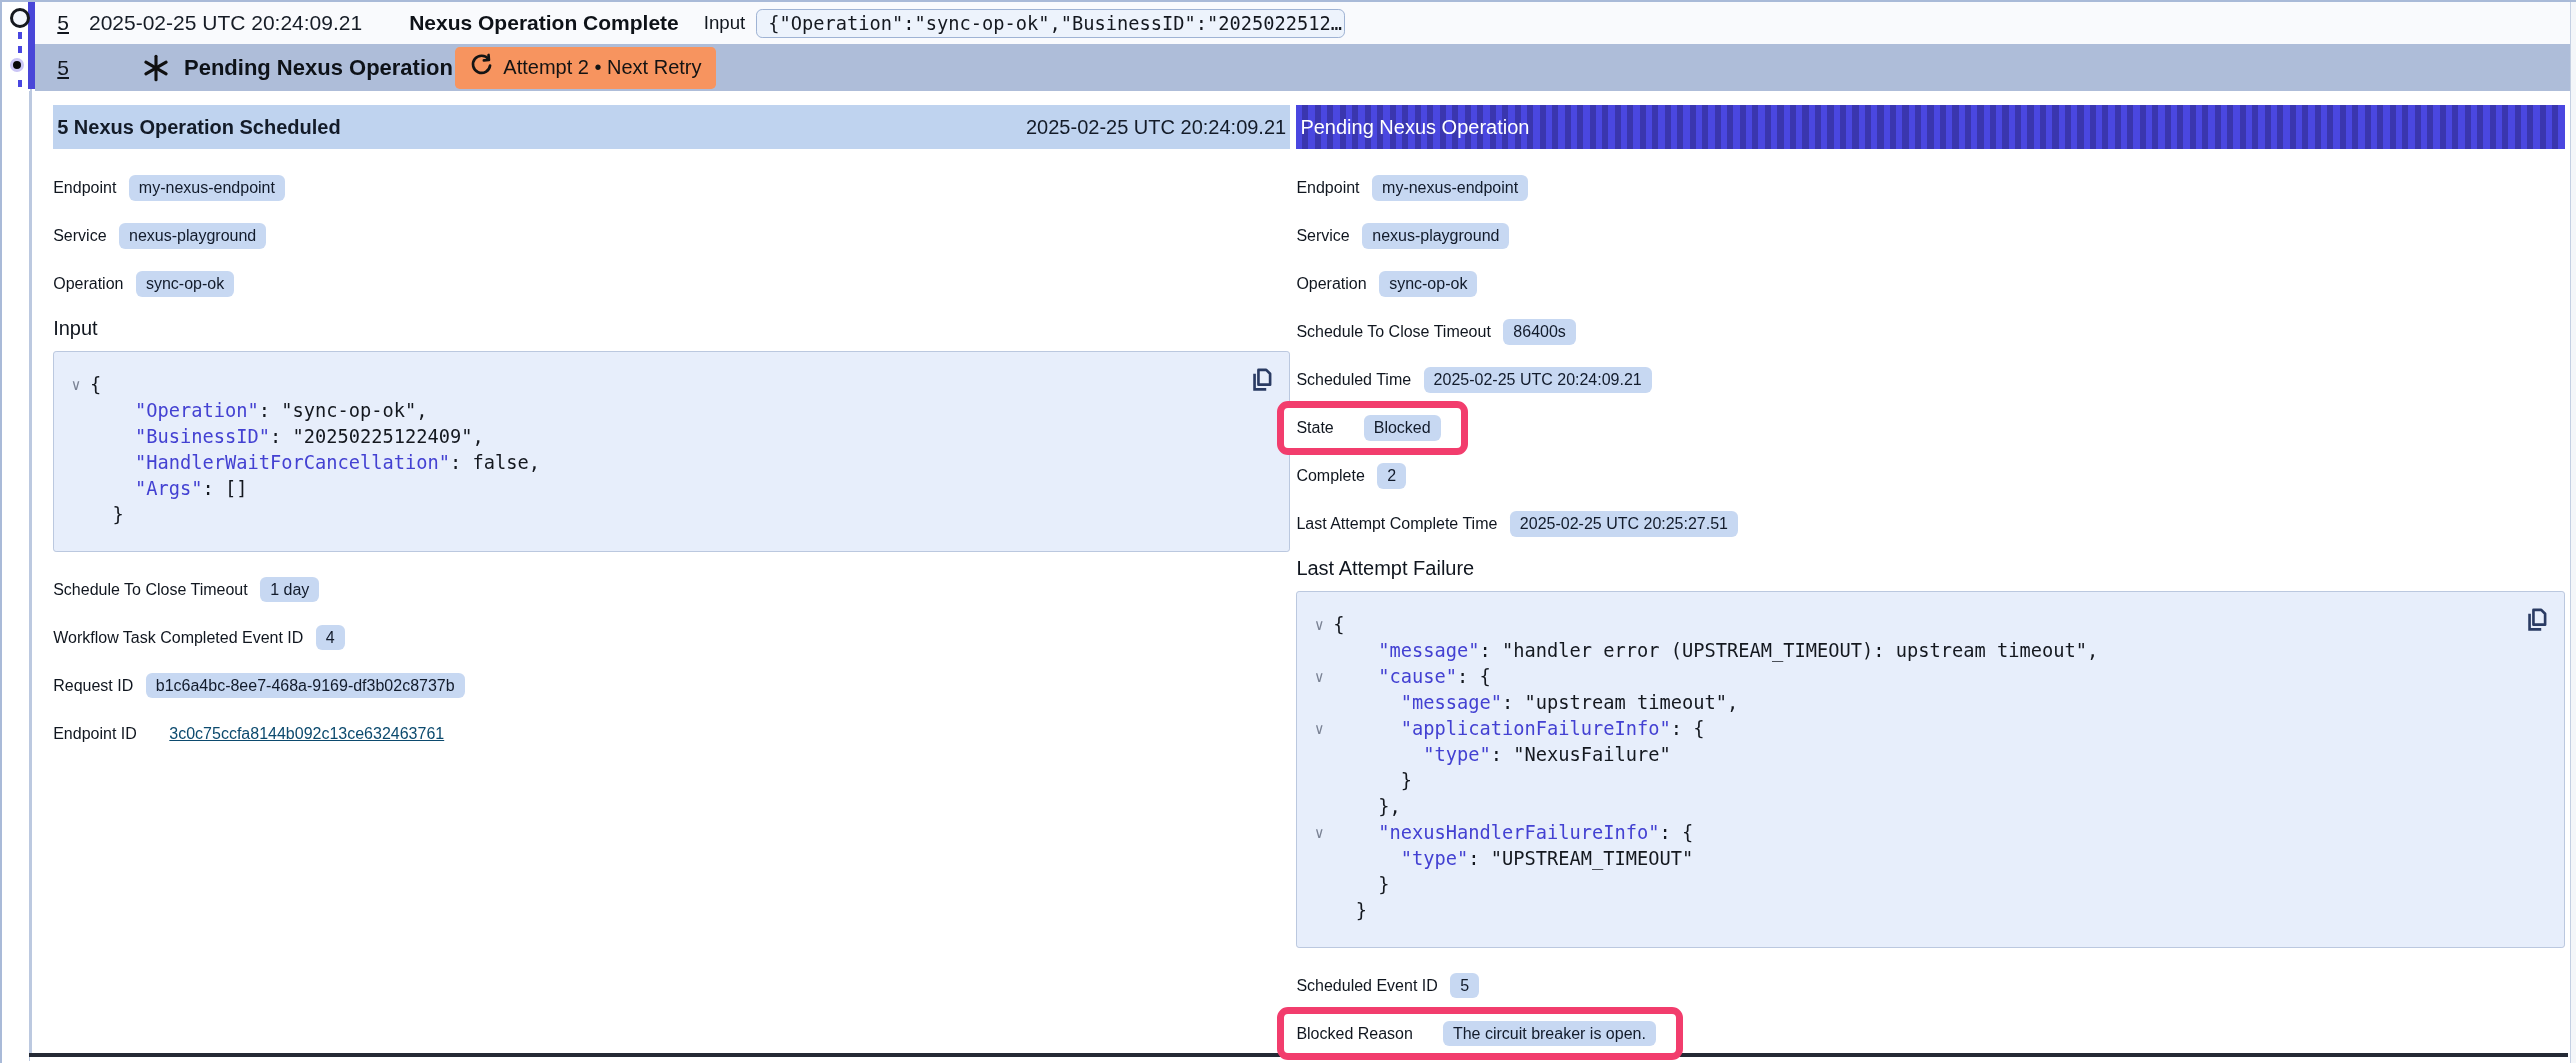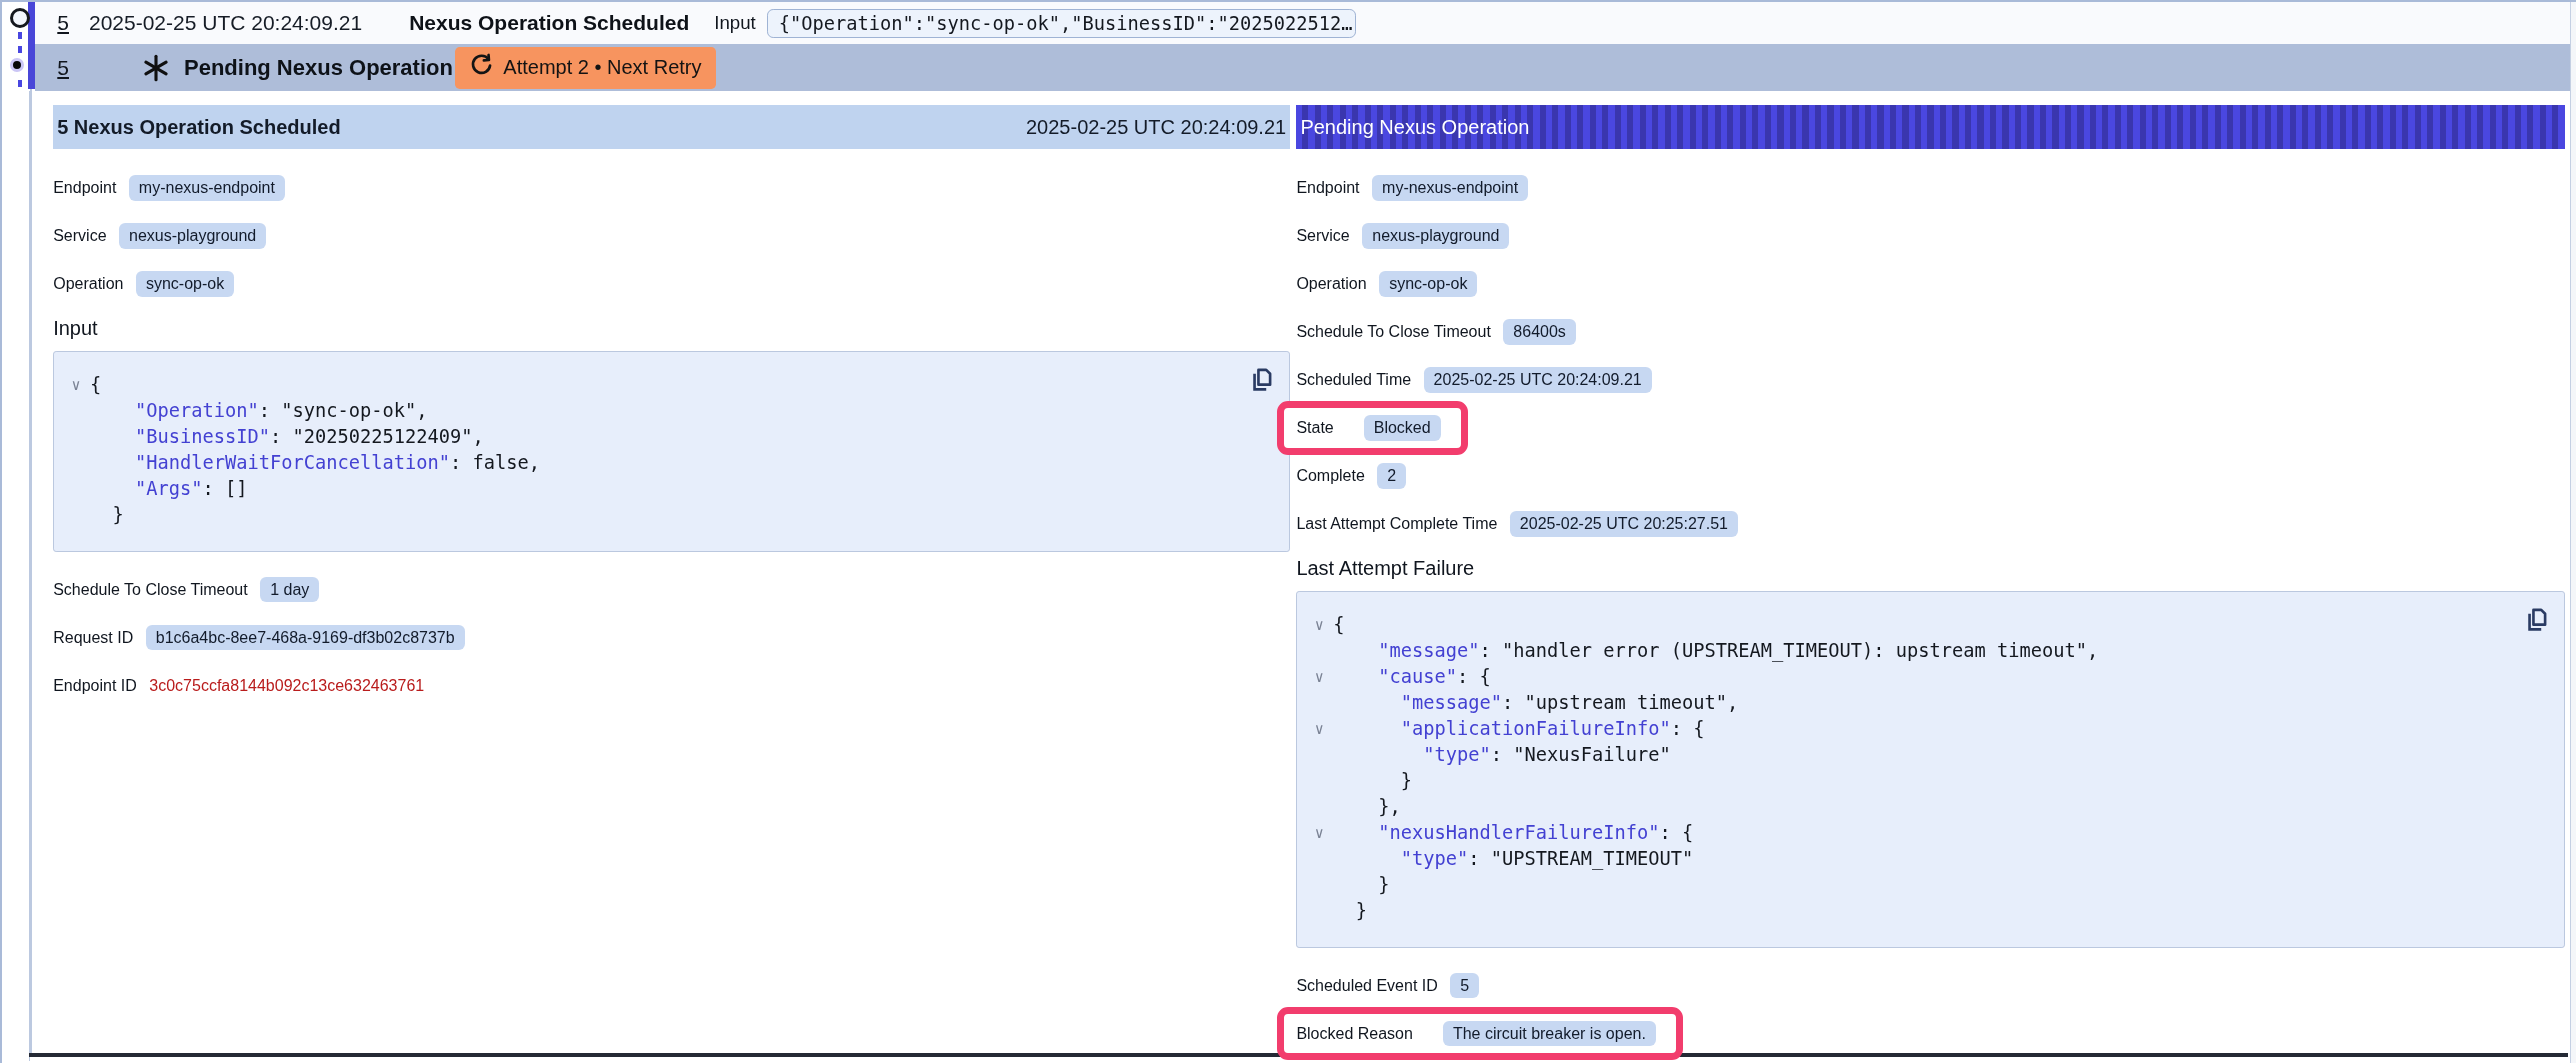--- a/index.html
+++ b/index.html
@@ -39,21 +39,21 @@
   .panel.left { width:1237px; flex:none; }
   .panel.right { flex:1; }
   .panel-header { height:44px; display:flex; align-items:center; justify-content:space-between; padding:0 4px; font-size:20px; }
   .header-light { background:#BFD3EF; color:#131B28; }
   .header-light .ph-title { font-weight:600; }
   .header-striped { background:repeating-linear-gradient(90deg,#4A47E0 0 6.2px,#3A36AE 6.2px 12.5px); color:#FFFFFF; font-weight:500; }
   .fields { padding-top:23.4px; }
   .field { display:flex; align-items:center; gap:12.5px; margin-bottom:17px; font-size:16px; color:#10161F; min-height:31px; }
   .label { white-space:nowrap; }
   .badge { background:#C7D8F2; border-radius:6.2px; padding:3.9px 10px; color:#121B2B; white-space:nowrap; }
-  .link-value { color:#b91c1c; cursor:pointer; }
+  .link-value { text-decoration:underline; color:#0c4a6e; cursor:pointer;margin-left:20px; }
   .section-label { font-size:20px; color:#10161F; margin-bottom:11px; margin-top:4.7px; }
 
   .codeblock { position:relative; background:#E7EEFB; border:1.6px solid #BBC8DF; border-radius:3.1px;
      padding:20px 55px 23.4px 7.8px; font-family:"DejaVu Sans Mono", monospace; font-size:18.7px; color:#14181F;
      margin-bottom:22px; }
   .code-line { display:flex; white-space:pre; line-height:26px; }
   .gutter { width:28px; flex:none; text-align:center; color:#7A8294; font-size:15px; cursor:pointer; }
   .code-text .k { color:#4341D2; }
   .code-text .p { color:#14181F; }
   .copy-btn { position:absolute; top:14px; right:14px; width:30px; height:30px; background:transparent; border:none; cursor:pointer; }
@@ -75,21 +75,21 @@
     <div class="indigo-bar"></div>
     <div class="rail-line"></div>
     <div class="tl-circle-open"></div>
     <div class="tl-dash d1"></div>
     <div class="tl-circle-filled"></div>
     <div class="tl-dash d2"></div>
 
     <div class="row1">
       <span class="ev-id">5</span>
       <span class="ev-time">2025-02-25 UTC 20:24:09.21</span>
-      <span class="ev-title">Nexus Operation Scheduled</span>
+      <span class="ev-title">Nexus Operation Complete</span>
       <span class="ev-input-label">Input</span>
       <span class="ev-input-badge">{"Operation":"sync-op-ok","BusinessID":"2025022512…</span>
     </div>
 
     <div class="row2">
       <span class="ev-id">5</span>
       <span class="asterisk">
         <svg width="28" height="28" viewBox="0 0 36 36">
             <g stroke="#101010" stroke-width="4" stroke-linecap="round">
           <line x1="18" y1="3" x2="18" y2="33"></line>
@@ -145,20 +145,24 @@
               <div class="code-line"><span class="gutter"></span><span class="code-text"><span class="p">    </span><span class="k">"HandlerWaitForCancellation"</span><span class="p">: false,</span></span></div>
               <div class="code-line"><span class="gutter"></span><span class="code-text"><span class="p">    </span><span class="k">"Args"</span><span class="p">: []</span></span></div>
               <div class="code-line"><span class="gutter"></span><span class="code-text"><span class="p">  }</span></span></div>
             </div>
 
           <div class="field">
             <span class="label">Schedule To Close Timeout</span>
             <span class="badge">1 day</span>
           </div>
           <div class="field">
+            <span class="label">Workflow Task Completed Event ID</span>
+            <span class="badge">4</span>
+          </div>
+          <div class="field">
             <span class="label">Request ID</span>
             <span class="badge">b1c6a4bc-8ee7-468a-9169-df3b02c8737b</span>
           </div>
           <div class="field">
             <span class="label">Endpoint ID</span>
             <span class="link-value">3c0c75ccfa8144b092c13ce632463761</span>
           </div>
         </div>
       </div>
 

